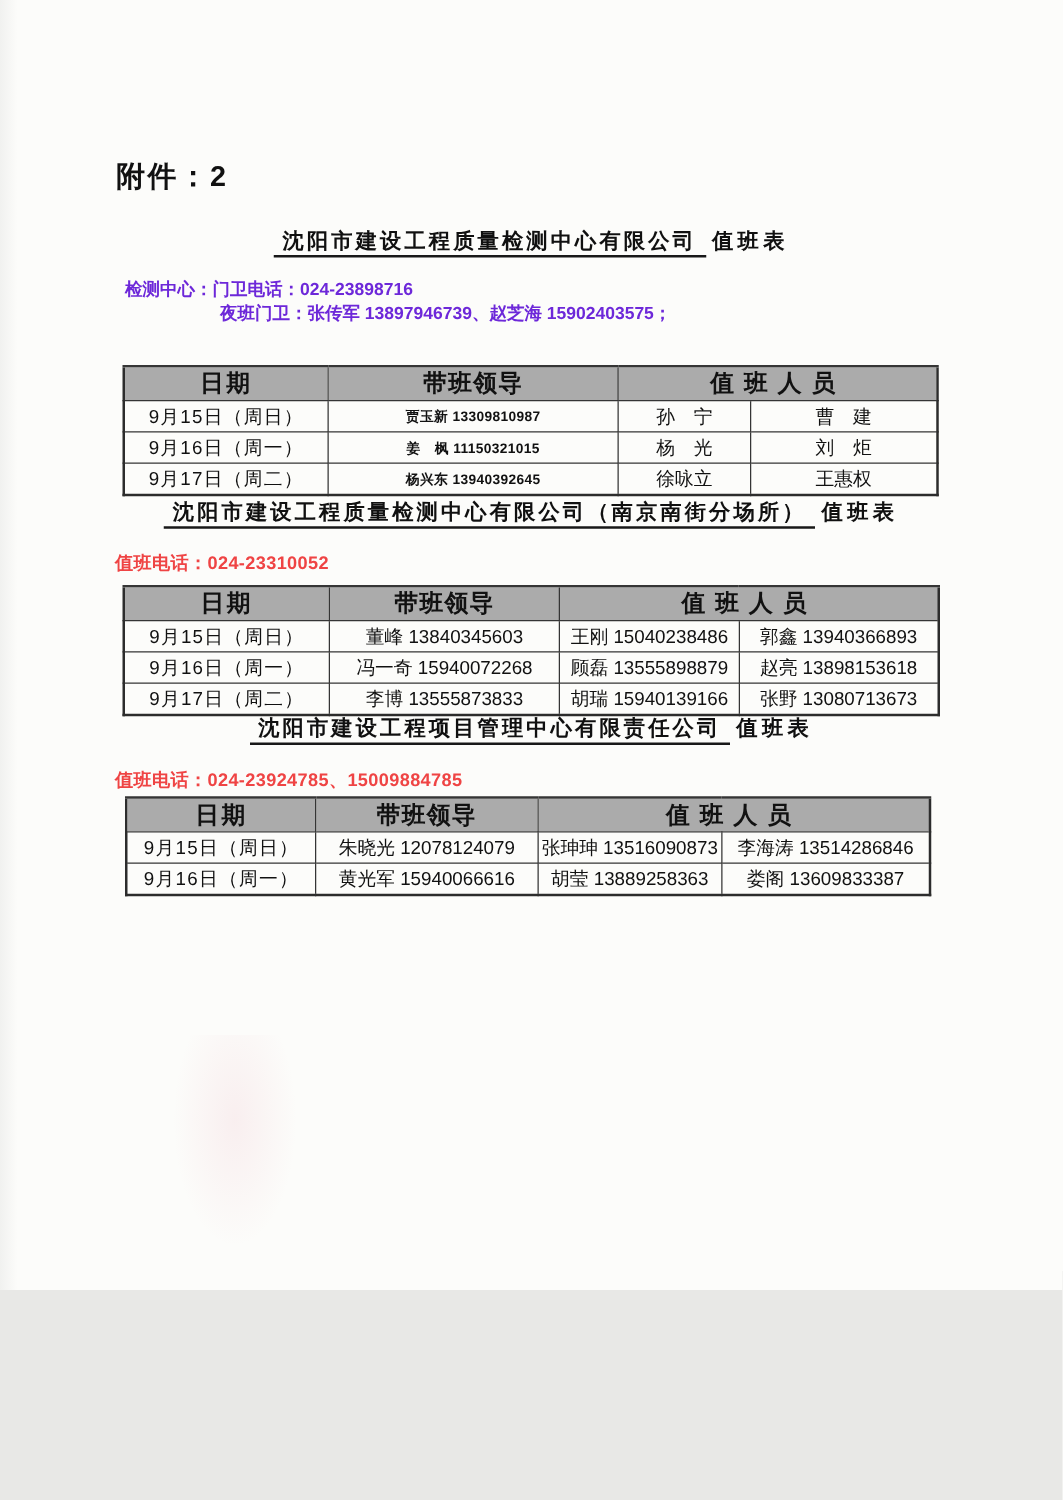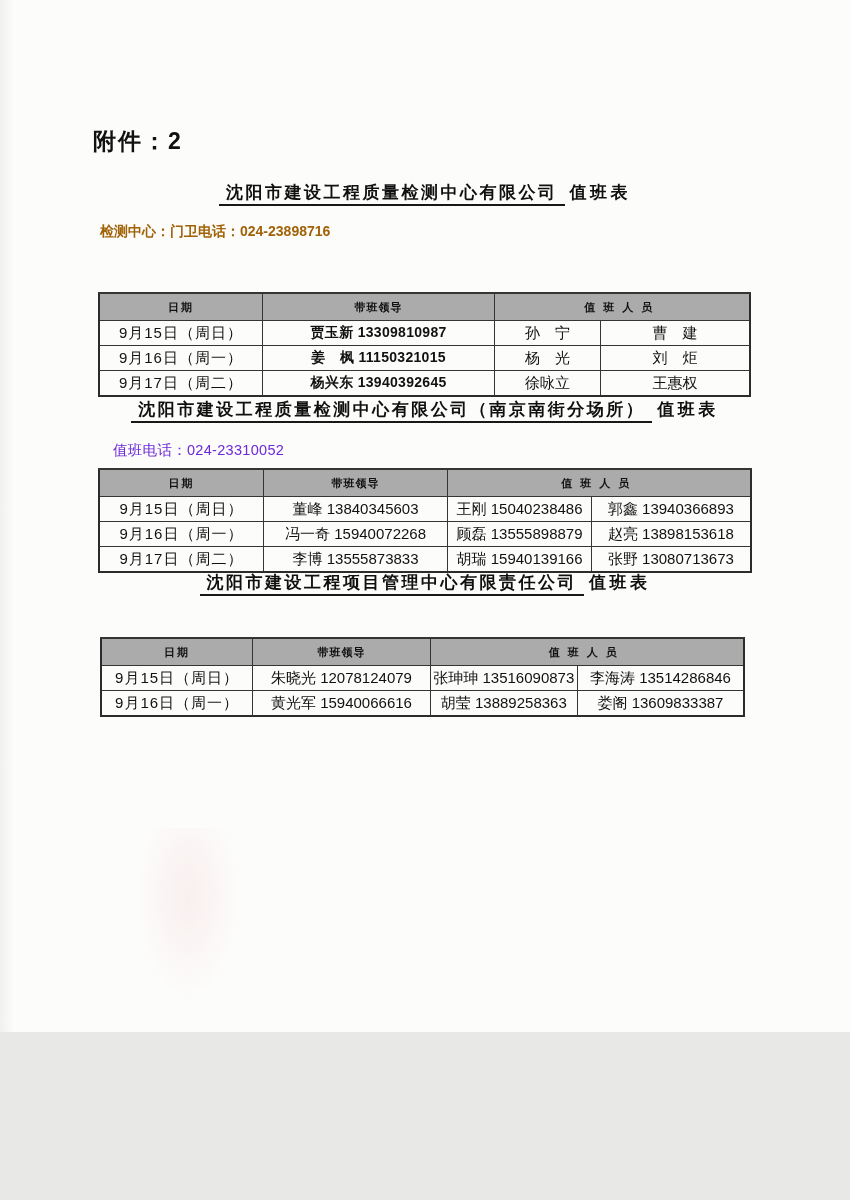--- a/index.html
+++ b/index.html
@@ -26,48 +26,48 @@
     position:absolute;left:0;width:850px;text-align:center;
     font-size:17px;font-weight:bold;color:#101010;white-space:nowrap;
   }
   .title.t1{top:181px;padding-right:58px;}
   .title.t2{top:398px;padding-right:26px;}
   .title.t3{top:571px;padding-right:58px;}
   .u{border-bottom:2.5px solid #181818;padding:0 7px 2px 7px;letter-spacing:2.5px;}
   .suffix{margin-left:5px;letter-spacing:3.5px;}
   .contact{
     position:absolute;left:100px;top:222px;
-    font-size:14px;font-weight:bold;line-height:19px;color:#a16207;
+    font-size:14px;font-weight:bold;line-height:19px;color:#6d28d9;
   }
   .contact .ind{padding-left:76px;}
   .phone{
-    position:absolute;left:113px;font-size:14.5px;font-weight:normal;color:#6d28d9;
+    position:absolute;left:92px;font-size:14.5px;font-weight:bold;color:#ef4444;
     letter-spacing:0.3px;
   }
   .phone.p2{top:441px;}
   .phone.p3{top:615px;}
   table.roster{
     position:absolute;border-collapse:collapse;table-layout:fixed;
     font-size:15px;color:#111;
   }
   .roster th,.roster td{
     border:1.6px solid #353535;text-align:center;vertical-align:middle;
     padding:0;overflow:hidden;white-space:nowrap;
   }
   .roster th{
-    background:#ababab;height:26px;font-size:11px;font-weight:bold;
+    background:#ababab;height:26px;font-size:19px;font-weight:bold;
     border-top-width:2.4px;
   }
   .roster td{height:24px;}
   .roster{border:2.4px solid #2c2c2c;}
   th.h-date{letter-spacing:2px;}
   th.h-leader{letter-spacing:1px;}
   th.h-duty{letter-spacing:8px;}
   td.c-date{letter-spacing:1px;}
-  td.bold{font-weight:bold;letter-spacing:0.3px;font-size:14px;border-radius:12px;}
+  td.bold{font-weight:bold;letter-spacing:0.3px;font-size:11px;border-radius:12px;}
   #table1{left:98px;top:292px;width:653px;}
   #table2{left:98px;top:468px;width:654px;}
   #table3{left:100px;top:637px;width:645px;}
   .pagenum{
     position:absolute;left:404px;top:1080px;width:40px;text-align:center;
     font-size:15px;color:#222;font-family:"Liberation Serif","DejaVu Serif",serif;
   }
 </style>
 </head>
 <body>
@@ -77,20 +77,21 @@
   <div class="smudge"></div>
 
   <div class="attachment">附件：2</div>
 
   <div class="title t1">
     <span class="u">沈阳市建设工程质量检测中心有限公司</span><span class="suffix">值班表</span>
   </div>
 
   <div class="contact">
     <div>检测中心：门卫电话：024-23898716</div>
+    <div class="ind">夜班门卫：张传军 13897946739、赵芝海 15902403575；</div>
   </div>
 
   <table class="roster" id="table1">
     <colgroup>
       <col style="width:25.1%">
         <col style="width:35.7%">
       <col style="width:16.2%">
         <col style="width:23.0%">
     </colgroup>
     <thead>
@@ -161,20 +162,21 @@
         <td>胡瑞 15940139166</td>
         <td>张野 13080713673</td>
       </tr>
     </tbody>
   </table>
 
   <div class="title t3">
     <span class="u">沈阳市建设工程项目管理中心有限责任公司</span><span class="suffix">值班表</span>
   </div>
 
+  <div class="phone p3">值班电话：024-23924785、15009884785</div>
 
   <table class="roster" id="table3">
     <colgroup>
       <col style="width:23.6%">
         <col style="width:27.6%">
       <col style="width:22.9%">
         <col style="width:25.9%">
     </colgroup>
     <thead>
       <tr>

